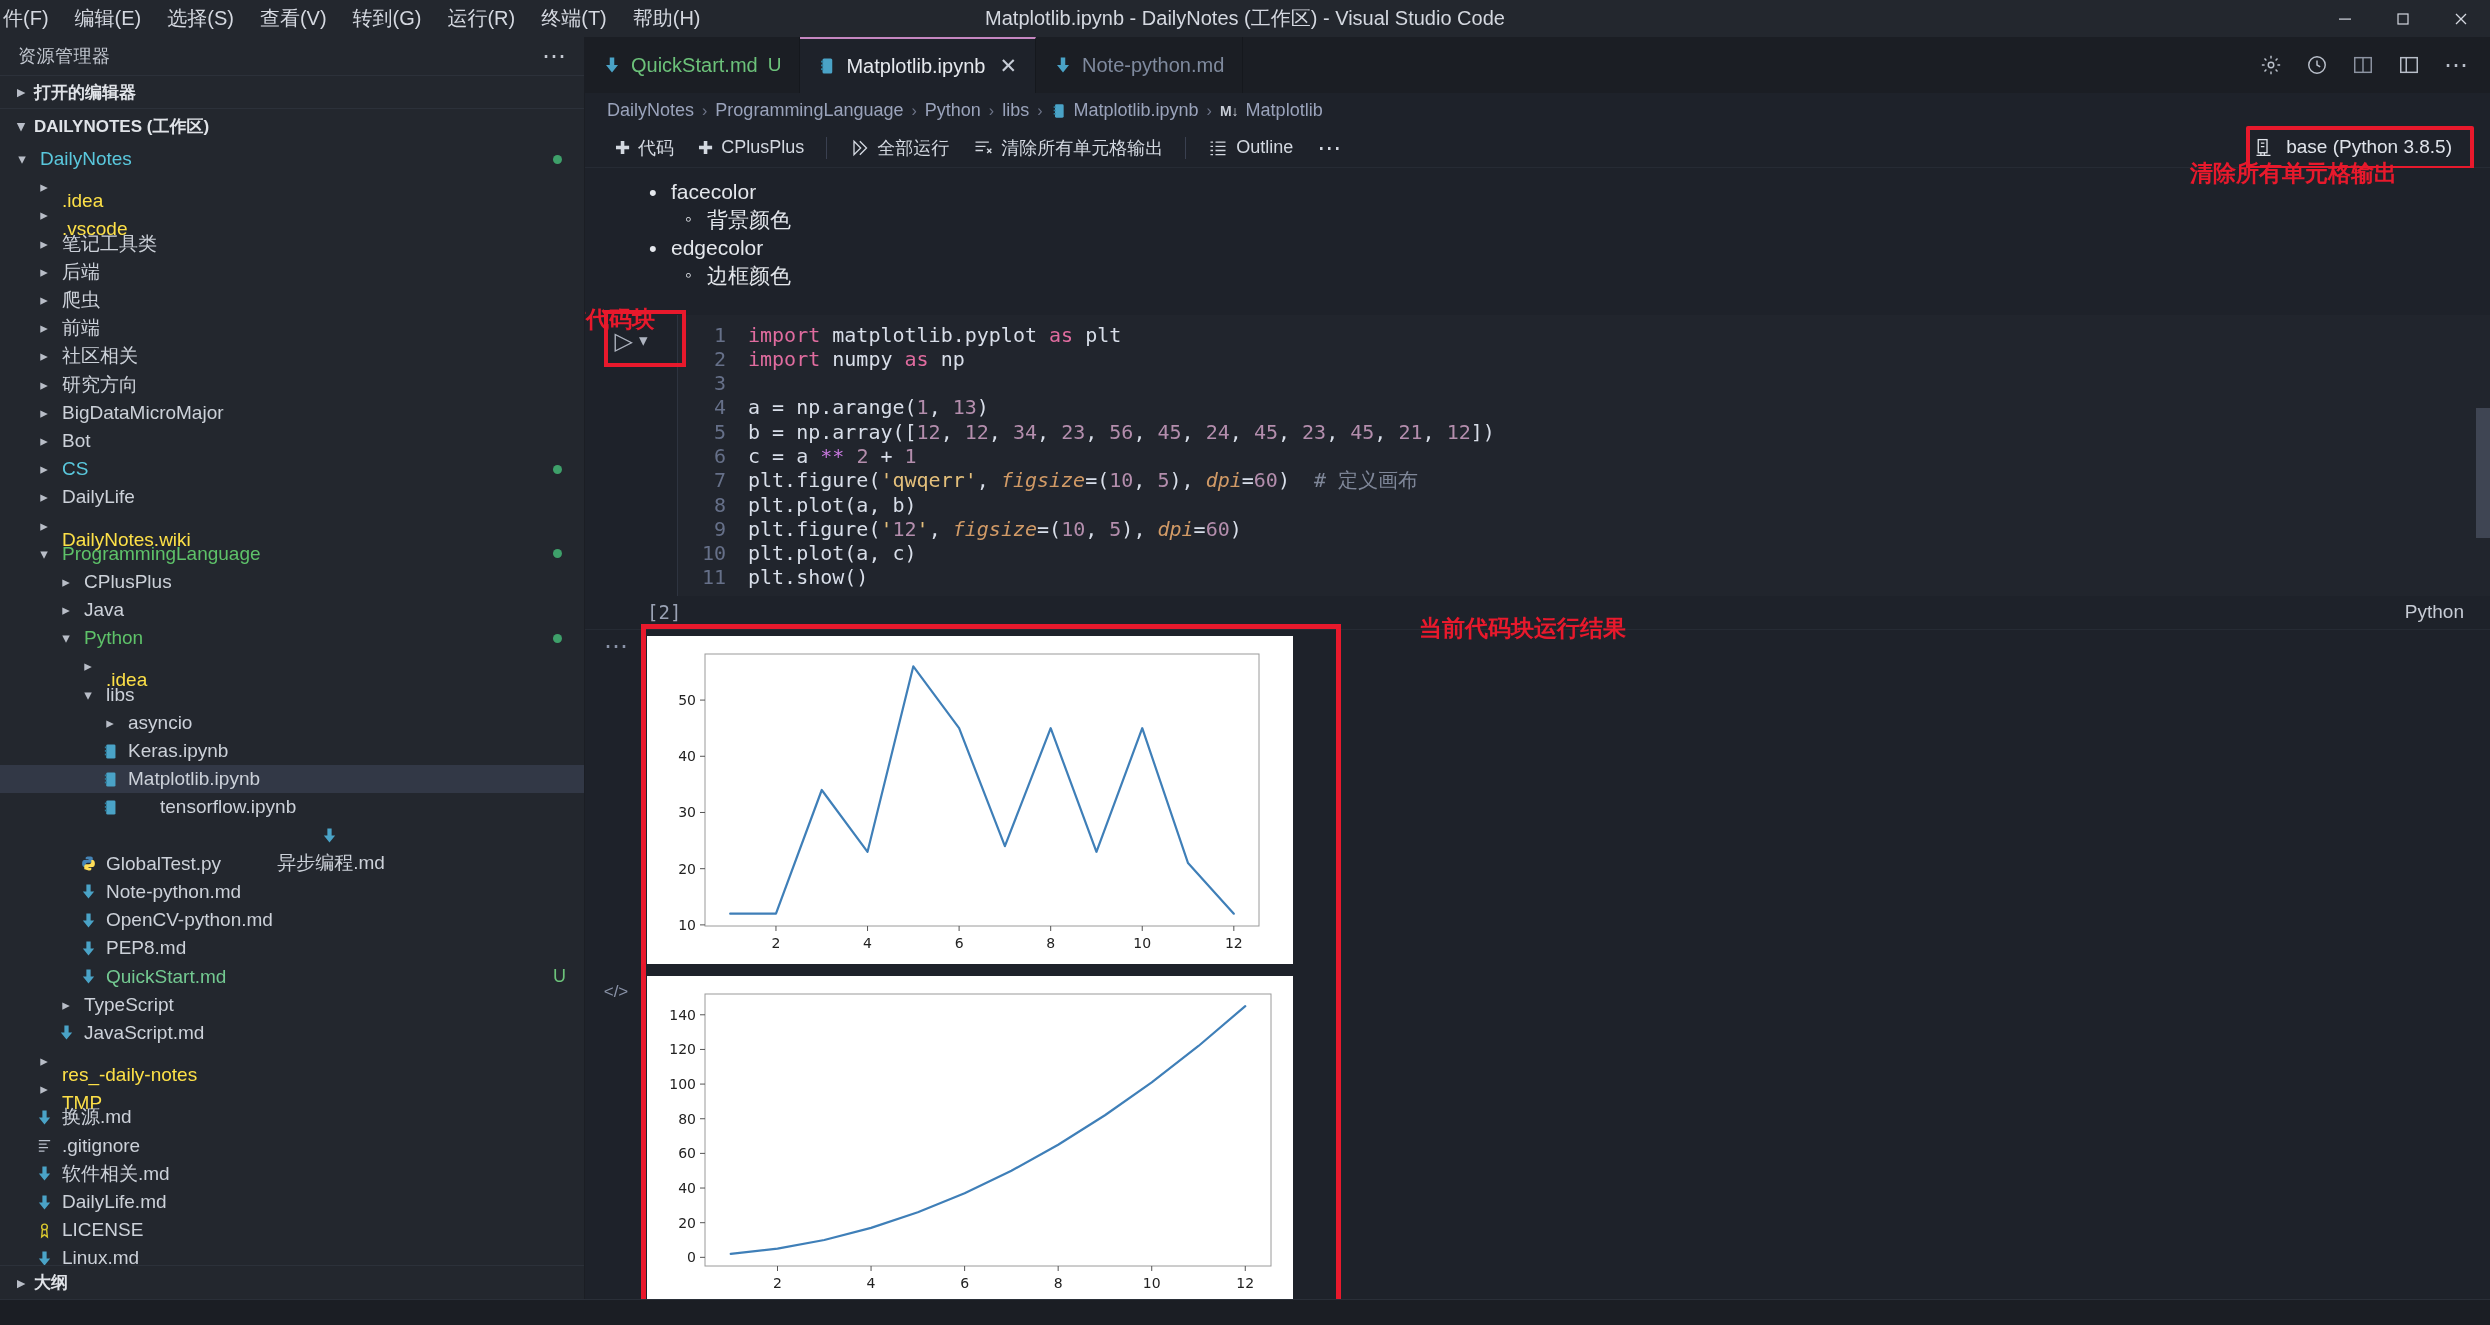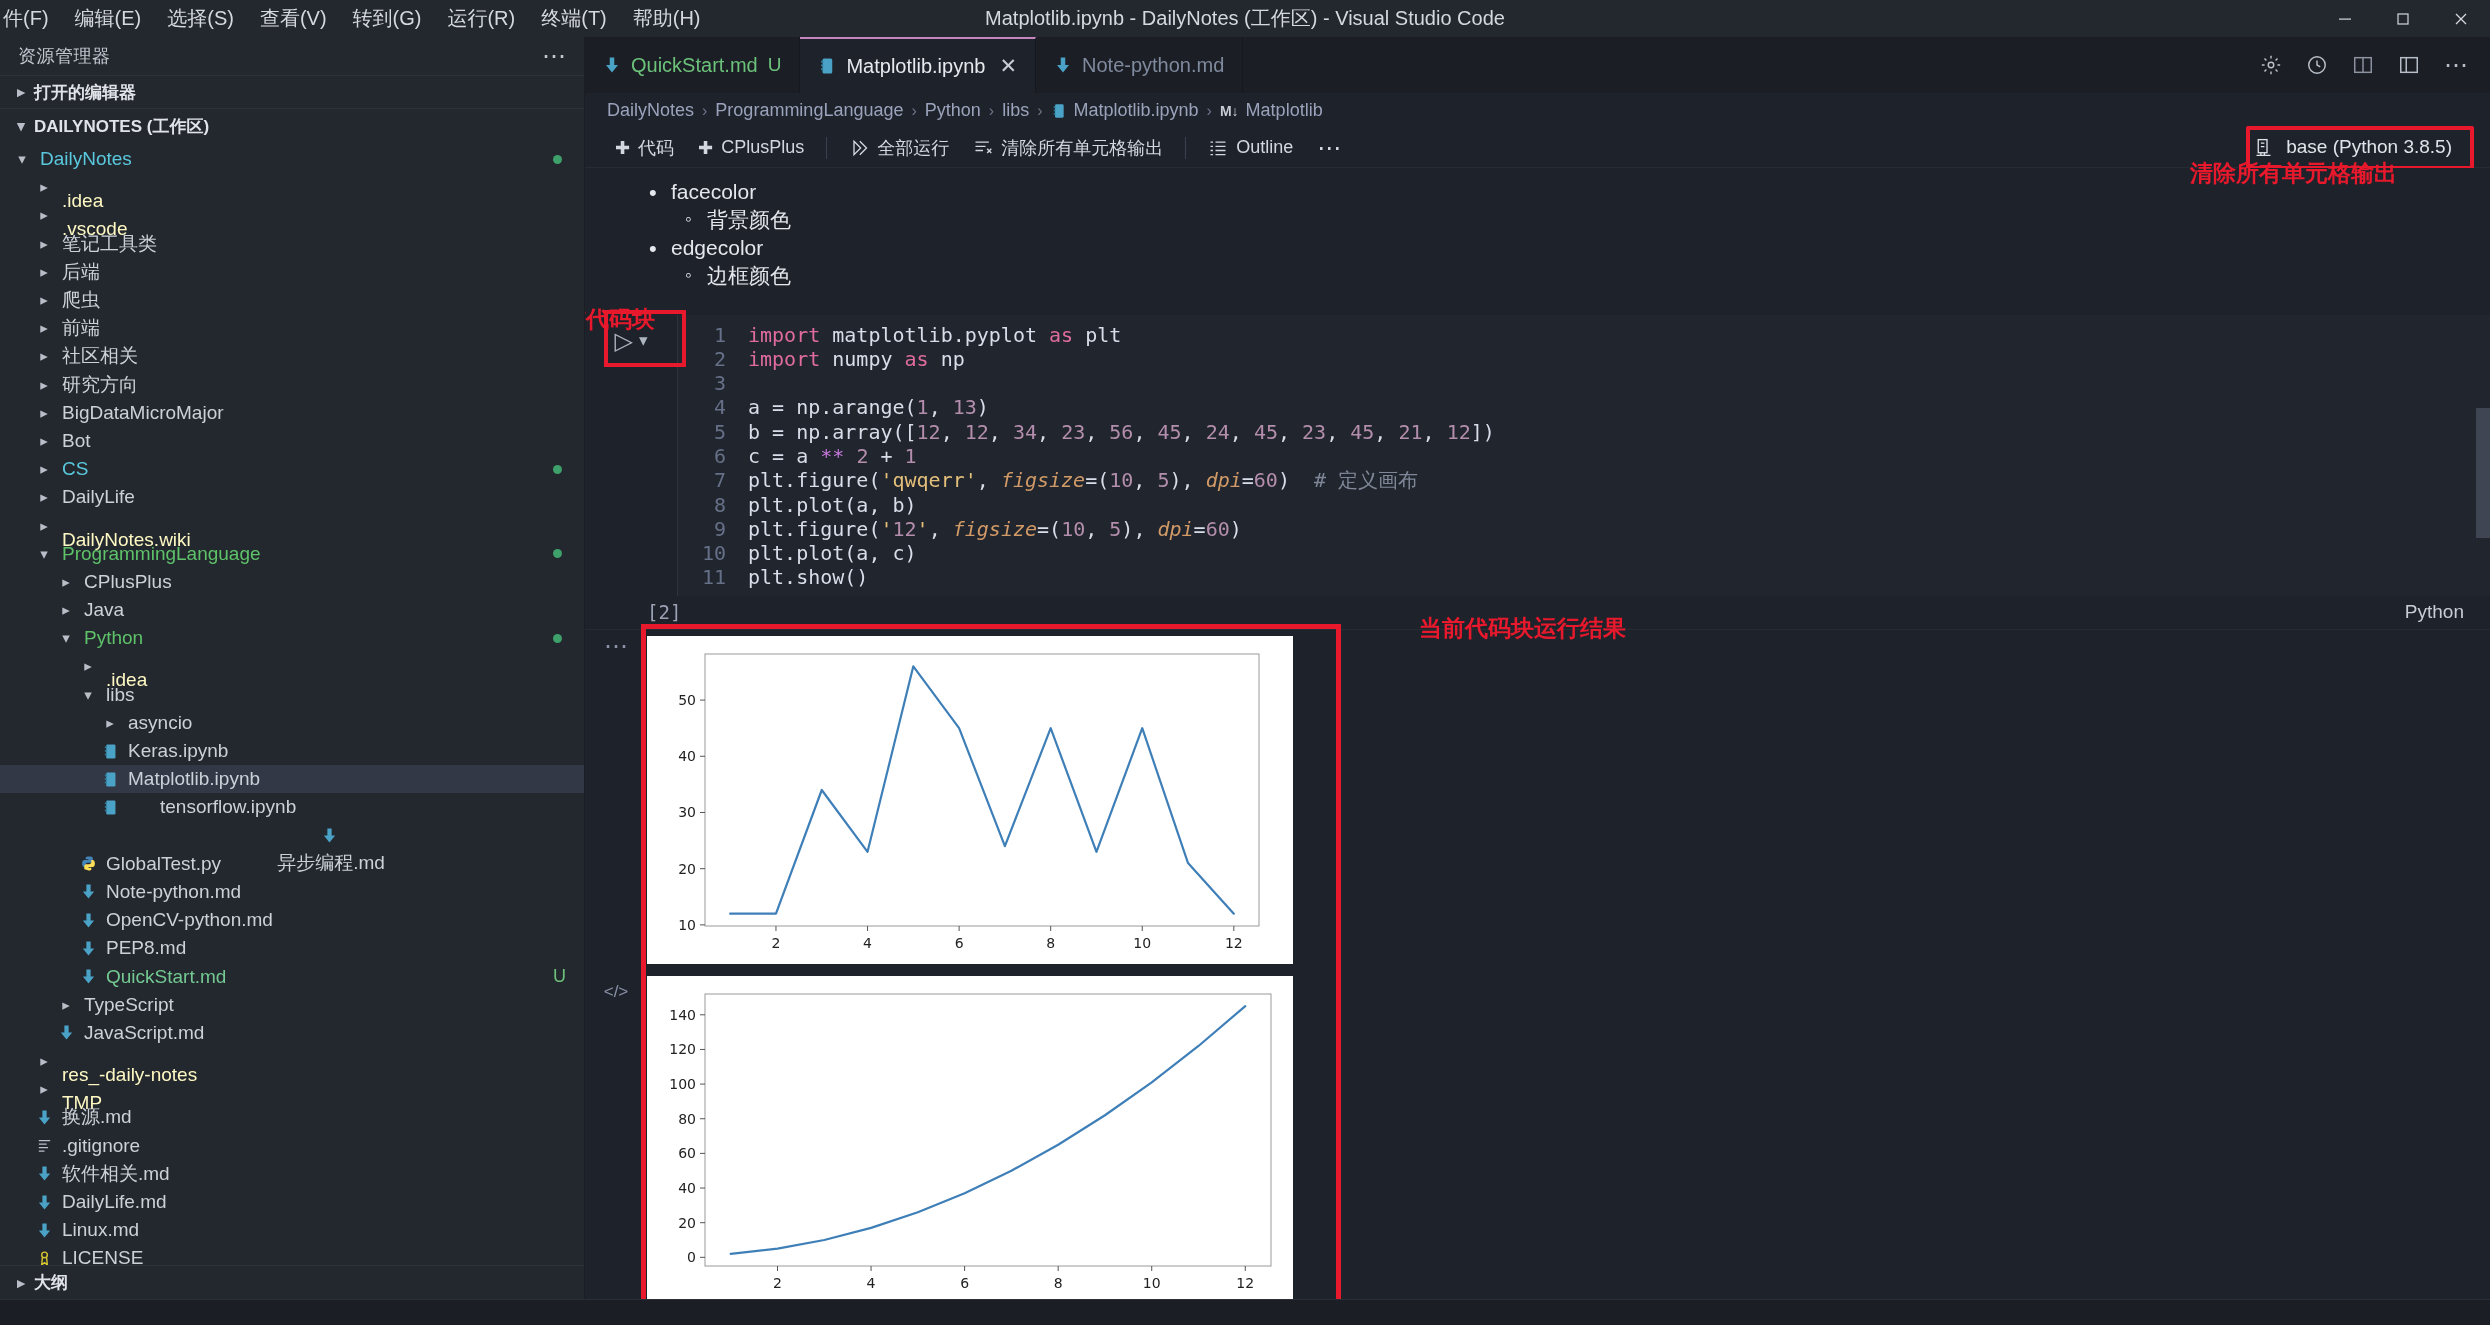--- a/index.html
+++ b/index.html
@@ -94,21 +94,21 @@
   .row .badge {
     margin-left: auto; margin-right: 18px;
     font-size: 18px;
   }
   .dot-mod {
     margin-left: auto; margin-right: 22px;
     width: 9px; height: 9px; border-radius: 50%;
   }
   .c-green  { color: #5ec269; }
   .c-cyan   { color: #5ac8dd; }
-  .c-dim    { color: #fef9c3; margin-top: 28px; }
+  .c-dim    { color: #fde047; margin-top: 28px; }
   .c-white  { color: #ccd1d9; }
   .c-gitg   { color: #73c991; }
 
   .sb-footer {
     height: 34px; flex: 0 0 34px;
     border-top: 1px solid #2c313a;
     display: flex; align-items: center;
     font-size: 17px; font-weight: bold; color: #e0e3e8;
     padding-left: 8px;
   }
@@ -609,33 +609,33 @@
           <span class="ico">
             <svg width="17" height="17" viewBox="0 0 24 24">
               <path d="M9 2h6v10h5l-8 10-8-10h5z" fill="#4aa3c7"></path>
             </svg>
           </span>
           <span class="lbl c-white">DailyLife.md</span>
         </div>
         <div class="row" style="padding-left: 30px;">
           <span class="ico">
             <svg width="17" height="17" viewBox="0 0 24 24">
-              <path d="M9 2h6v10h5l-8 10-8-10h5z" fill="#4aa3c7"></path>
-            </svg>
-          </span>
-          <span class="lbl c-white">Linux.md</span>
-        </div>
-        <div class="row" style="padding-left: 30px;">
-          <span class="ico">
-            <svg width="17" height="17" viewBox="0 0 24 24">
               <circle cx="12" cy="7" r="4" fill="none" stroke="#d8c72f" stroke-width="2"></circle>
               <path d="M9 11l-1 10 4-3 4 3-1-10" fill="none" stroke="#d8c72f" stroke-width="2"></path>
             </svg>
           </span>
           <span class="lbl c-white">LICENSE</span>
+        </div>
+        <div class="row" style="padding-left: 30px;">
+          <span class="ico">
+            <svg width="17" height="17" viewBox="0 0 24 24">
+              <path d="M9 2h6v10h5l-8 10-8-10h5z" fill="#4aa3c7"></path>
+            </svg>
+          </span>
+          <span class="lbl c-white">Linux.md</span>
         </div>
       </div>
     <div class="sb-footer">
       <span class="chev">▸</span>
       <span>大纲</span>
     </div>
   </div>
 
   <div class="editor">
 

